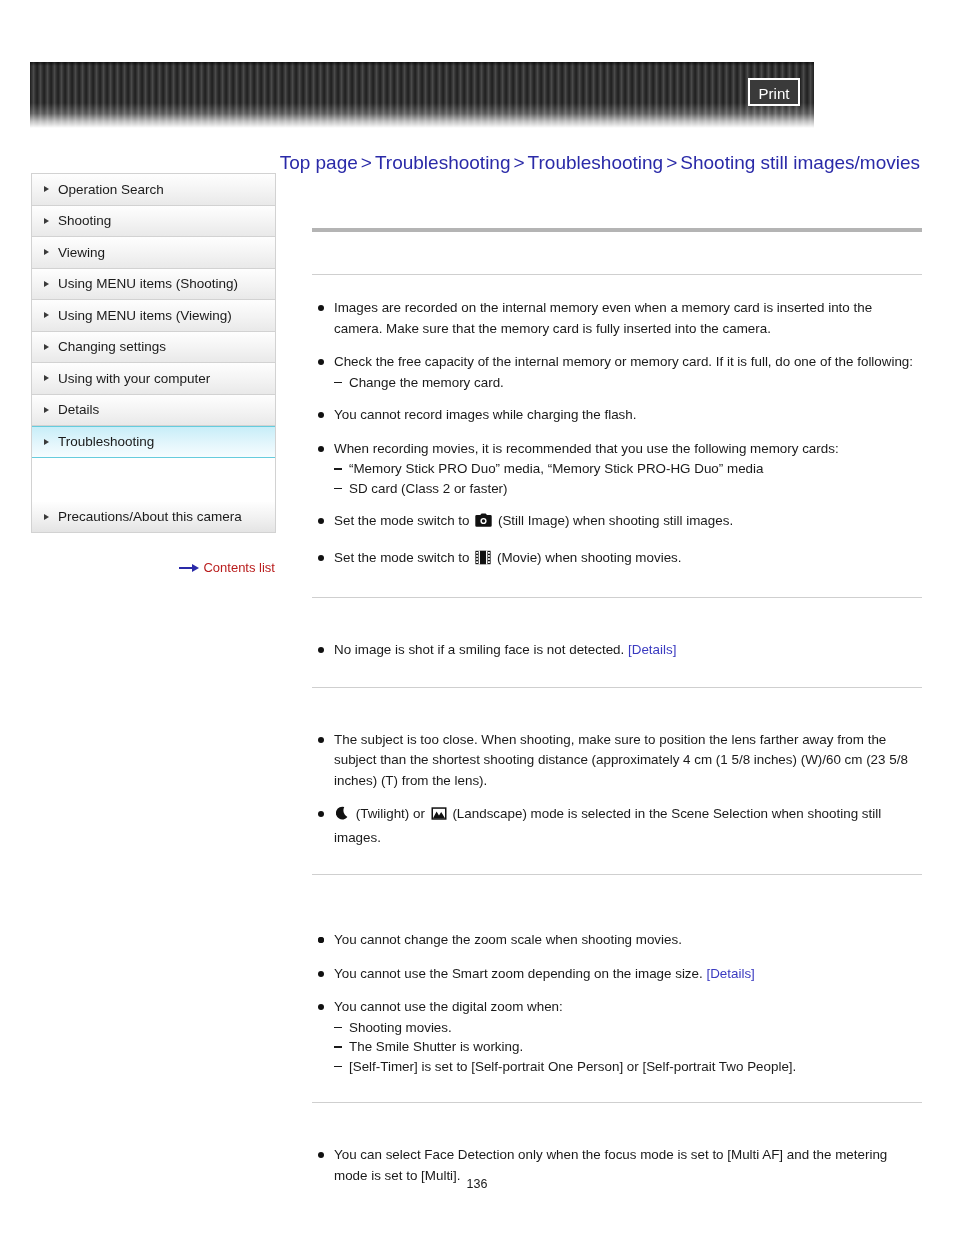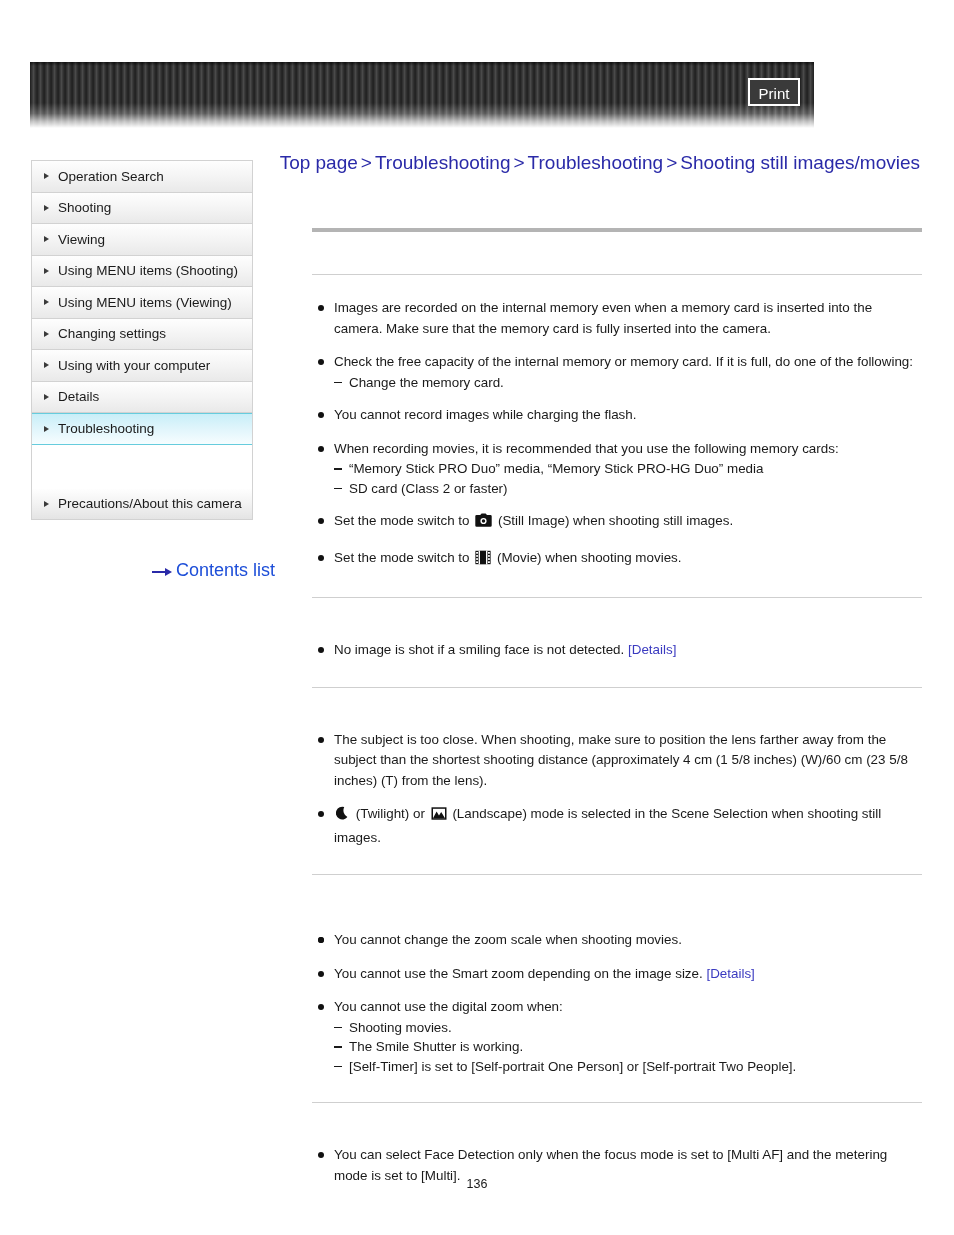--- a/index.html
+++ b/index.html
@@ -79,22 +79,22 @@
   }
   .breadcrumb .sep {
     color: #2a2aa8;
     margin: 0 3px;
   }
 
   
   .sidebar {
     position: absolute;
     left: 31px;
-    top: 160px;
-    width: 222px;
+    top: 173px;
+    width: 245px;
     border: 1px solid #d2d2d2;
     border-bottom: none;
     background: #ffffff;
     box-sizing: border-box;
   }
   .side-item {
     position: relative;
     height: 31.5px;
     border-bottom: 1px solid #d2d2d2;
     background: linear-gradient(to bottom, #fefefe 0%, #f3f3f3 55%, #e9e9e9 100%);
@@ -124,22 +124,22 @@
     flex: 0 0 auto;
   }
   .contents-link {
     position: absolute;
     left: 31px;
     top: 560px;
     width: 246px;
     text-align: right;
     padding-right: 2px;
     box-sizing: border-box;
-    font-size: 18px;
-    color: #1d4ed8;
+    font-size: 13px;
+    color: #b91c1c;
     cursor: pointer;
     white-space: nowrap;
   }
   .arrow-ico {
     display: inline-block;
     vertical-align: -1px;
     margin-right: 4px;
   }
 
   

